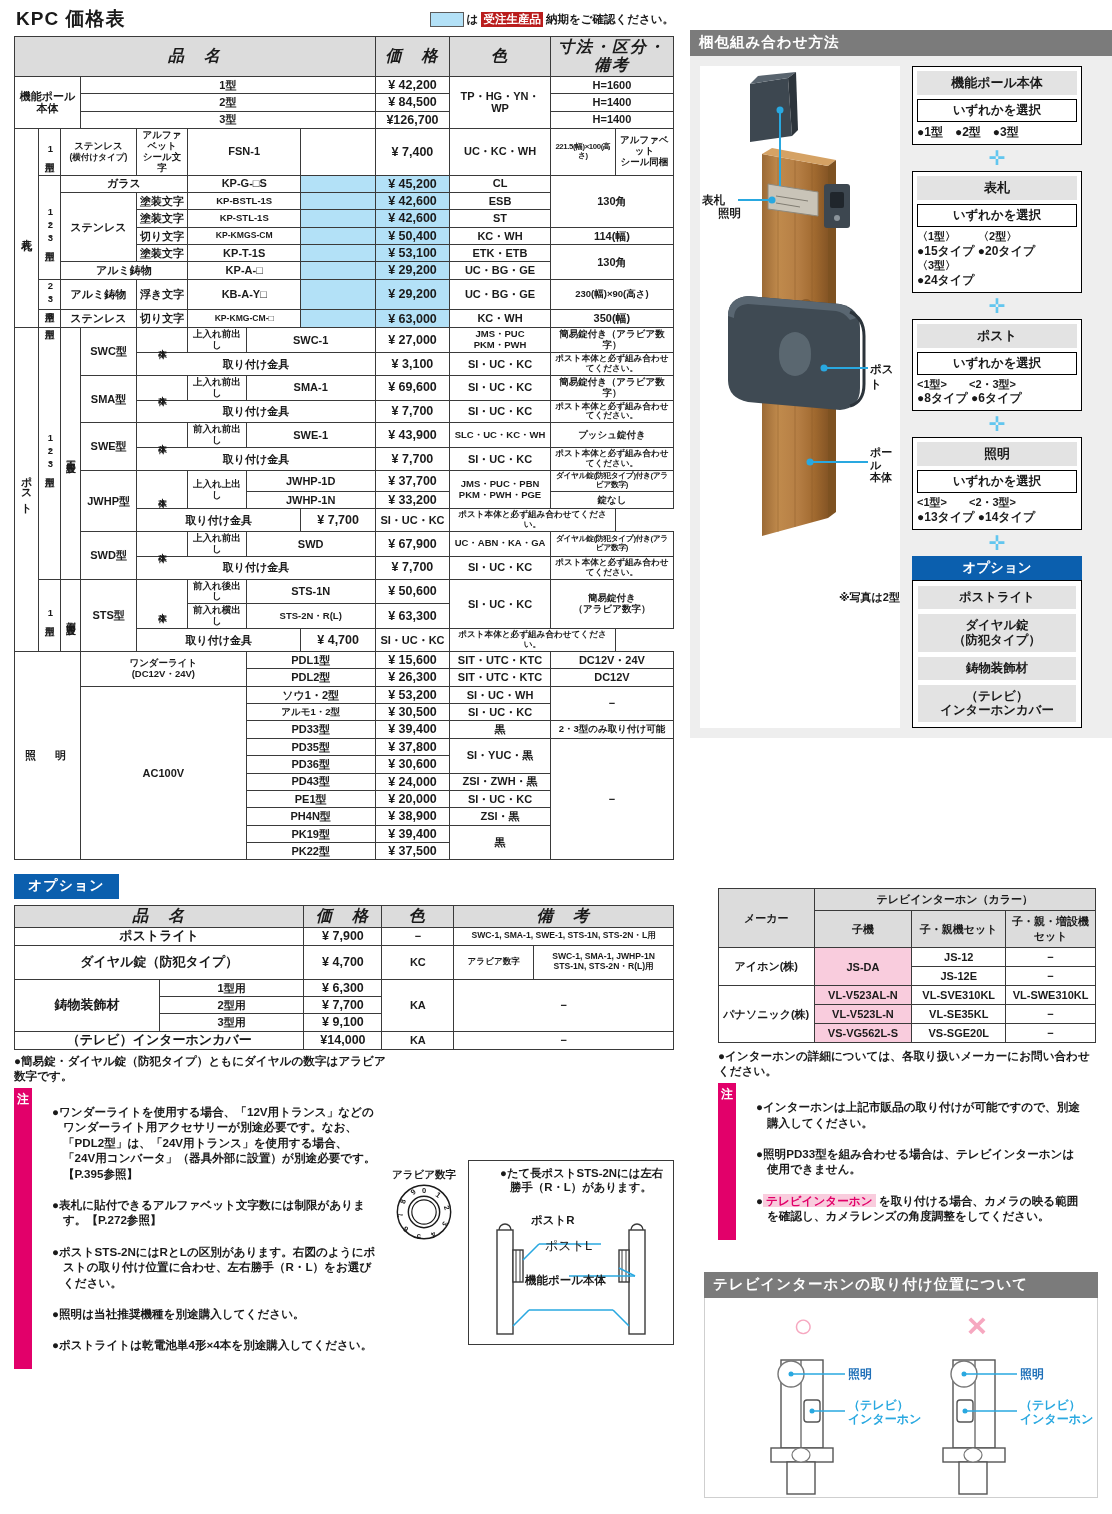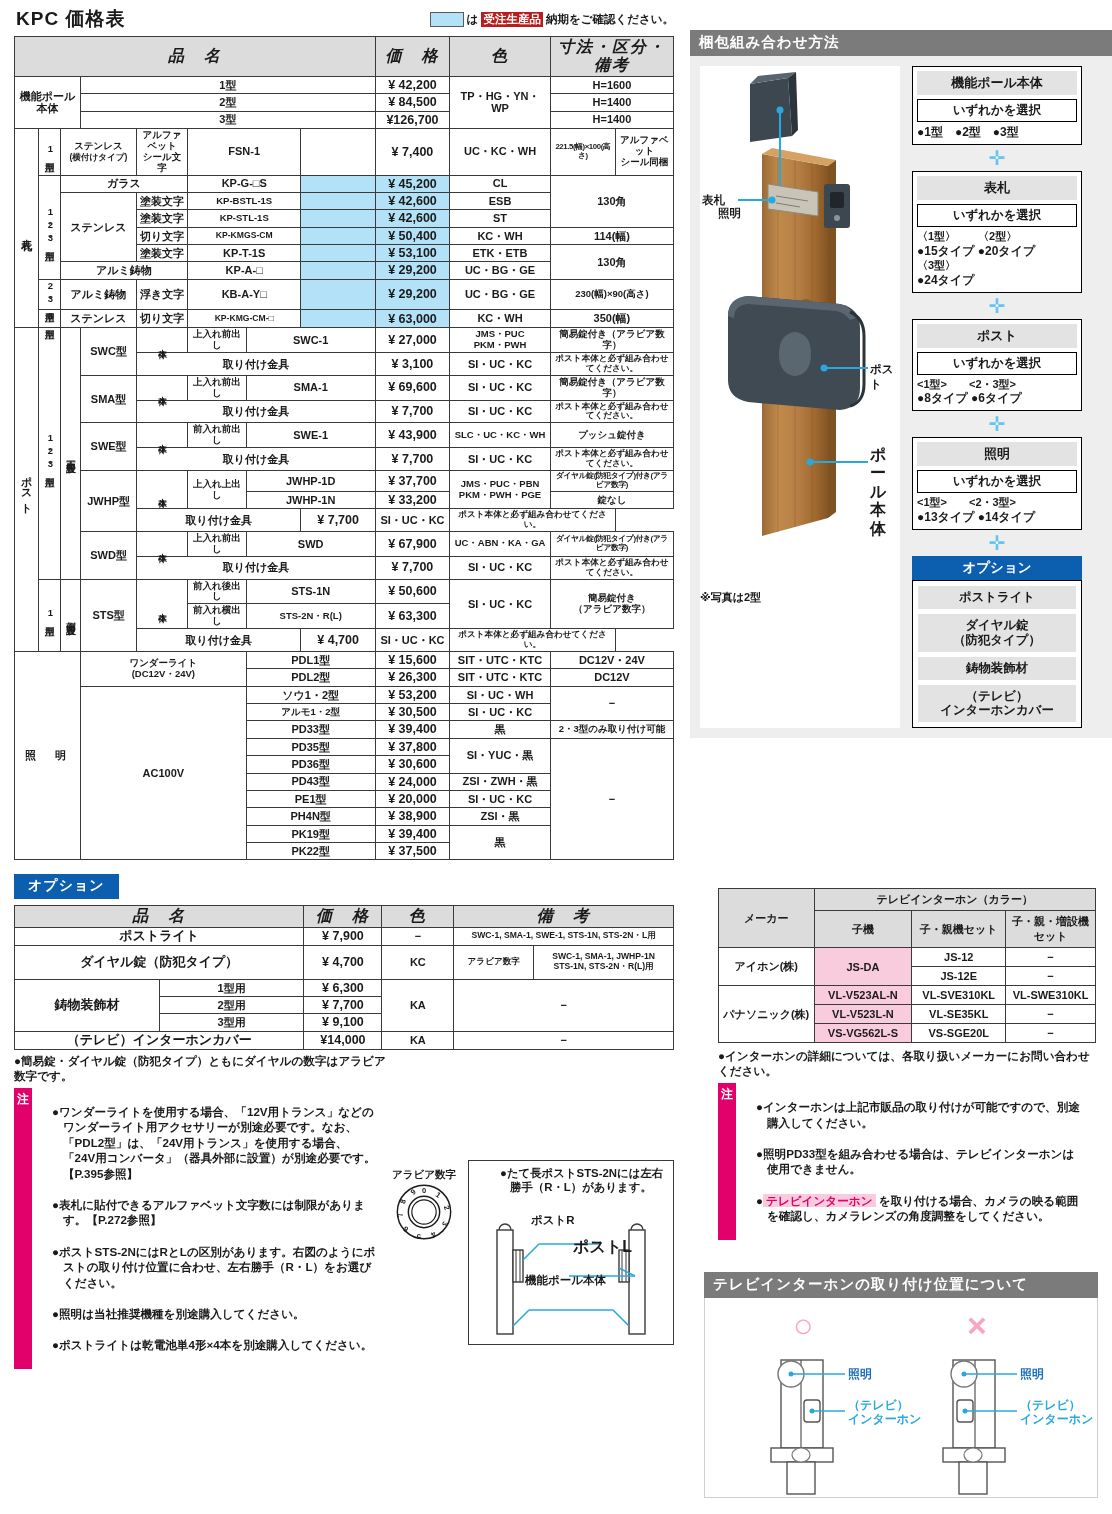--- a/index.html
+++ b/index.html
@@ -77,21 +77,21 @@
   .flow-card-title { background:#e3e3e3; font-size:13px; font-weight:bold; text-align:center; padding:3px 0; }
   .flow-select { border:1.4px solid #000; font-size:12.4px; font-weight:bold; text-align:center; margin-top:4px; padding:2px 0; }
   .flow-opts { font-size:12px; font-weight:bold; line-height:1.25; margin-top:3px; }
   .flow-opts .ty { font-size:11px; }
   .plus { color:#62c6ef; font-size:20px; font-weight:bold; text-align:center; line-height:1; margin:3px 0; }
   .opt-bar { background:#0b5fae; color:#fff; font-size:13.5px; font-weight:bold; text-align:center; padding:3px 0; }
   .opt-card { border:1.6px solid #000; background:#fff; padding:5px; }
   .opt-item { background:#e3e3e3; font-size:12.4px; font-weight:bold; text-align:center; padding:4px 0; margin-bottom:5px; line-height:1.2; }
   .opt-item:last-child { margin-bottom:0; }
   .photo-box { width:200px; height:auto; background:#fff; position:relative; }
-  .photo-cap { text-align:left; font-size:11px; font-weight:bold; padding:4px 0 2px; }
+  .photo-cap { text-align:right; font-size:11px; font-weight:bold; padding:4px 0 2px; }
 
   
   #intercom { position:absolute; left:718px; top:888px; width:378px; }
   table.ic { border-collapse:collapse; width:100%; }
   table.ic td, table.ic th { border:1px solid #3a3a3a; text-align:center; font-weight:bold; font-size:11px; padding:3px 1px; background:#fff; }
   table.ic th { background:#dcdcdc; }
   .pink { background:#f9ccdd !important; }
 
   
   .infobox { border:1.6px solid #62c6ef; font-size:11.8px; font-weight:bold; line-height:1.35; padding:7px 8px; margin-top:10px; }
@@ -527,21 +527,21 @@
       <line x1="157" y1="36" x2="157" y2="68" stroke="#3a3a3a" stroke-width="1"></line>
       <line x1="54" y1="46" x2="70" y2="30" stroke="#29a8e0" stroke-width="1.6"></line>
       <line x1="70" y1="30" x2="132" y2="30" stroke="#29a8e0" stroke-width="1.6"></line>
       <line x1="150" y1="54" x2="166" y2="62" stroke="#29a8e0" stroke-width="1.6"></line>
       <line x1="100" y1="62" x2="166" y2="62" stroke="#29a8e0" stroke-width="1.6"></line>
       <line x1="44" y1="112" x2="60" y2="96" stroke="#29a8e0" stroke-width="1.6"></line>
       <line x1="60" y1="96" x2="144" y2="96" stroke="#29a8e0" stroke-width="1.6"></line>
       <line x1="160" y1="112" x2="144" y2="96" stroke="#29a8e0" stroke-width="1.6"></line>
     </svg>
     <div style="position:absolute;left:62px;top:52px;font-size:11.5px;font-weight:bold">ポストR</div>
-    <div style="position:absolute;left:104px;top:76px;font-size:16px;font-weight:bold">ポストL</div>
+    <div style="position:absolute;left:76px;top:76px;font-size:13px;font-weight:normal">ポストL</div>
     <div style="position:absolute;left:56px;top:112px;font-size:11.5px;font-weight:bold">機能ポール本体</div>
   </div>
 
   <div id="right">
     <div class="panel-head">梱包組み合わせ方法</div>
     <div class="panel-body" style="display:flex; gap:12px;">
 
       <div class="photo-box">
         <svg width="200" height="520" viewBox="0 0 200 520">
           <rect x="0" y="0" width="200" height="520" fill="#ffffff"></rect>
@@ -590,21 +590,21 @@
           <line x1="38" y1="134" x2="72" y2="134" stroke="#29a8e0" stroke-width="2"></line>
           <circle cx="72" cy="134" r="3.5" fill="#29a8e0"></circle>
           <line x1="124" y1="302" x2="168" y2="302" stroke="#29a8e0" stroke-width="2"></line>
           <circle cx="124" cy="302" r="3.5" fill="#29a8e0"></circle>
           <line x1="110" y1="396" x2="168" y2="396" stroke="#29a8e0" stroke-width="2"></line>
           <circle cx="110" cy="396" r="3.5" fill="#29a8e0"></circle>
         </svg>
         <div style="position:absolute;left:18px;top:140px;font-size:11.5px;font-weight:bold">照明</div>
         <div style="position:absolute;left:2px;top:127px;font-size:11.5px;font-weight:bold">表札</div>
         <div style="position:absolute;left:170px;top:296px;font-size:11.5px;font-weight:bold">ポスト</div>
-        <div style="position:absolute;left:170px;top:380px;font-size:16px;font-weight:bold;line-height:1.15">ポール<br>本体</div>
+        <div style="position:absolute;left:170px;top:380px;font-size:11px;font-weight:bold;line-height:1.15">ポール<br>本体</div>
         <div class="photo-cap">※写真は2型</div>
       </div>
 
       <div class="flow-col">
 
         <div class="flow-card">
           <div class="flow-card-title">機能ポール本体</div>
           <div class="flow-select">いずれかを選択</div>
           <div class="flow-opts">●1型　●2型　●3型</div>
         </div>

